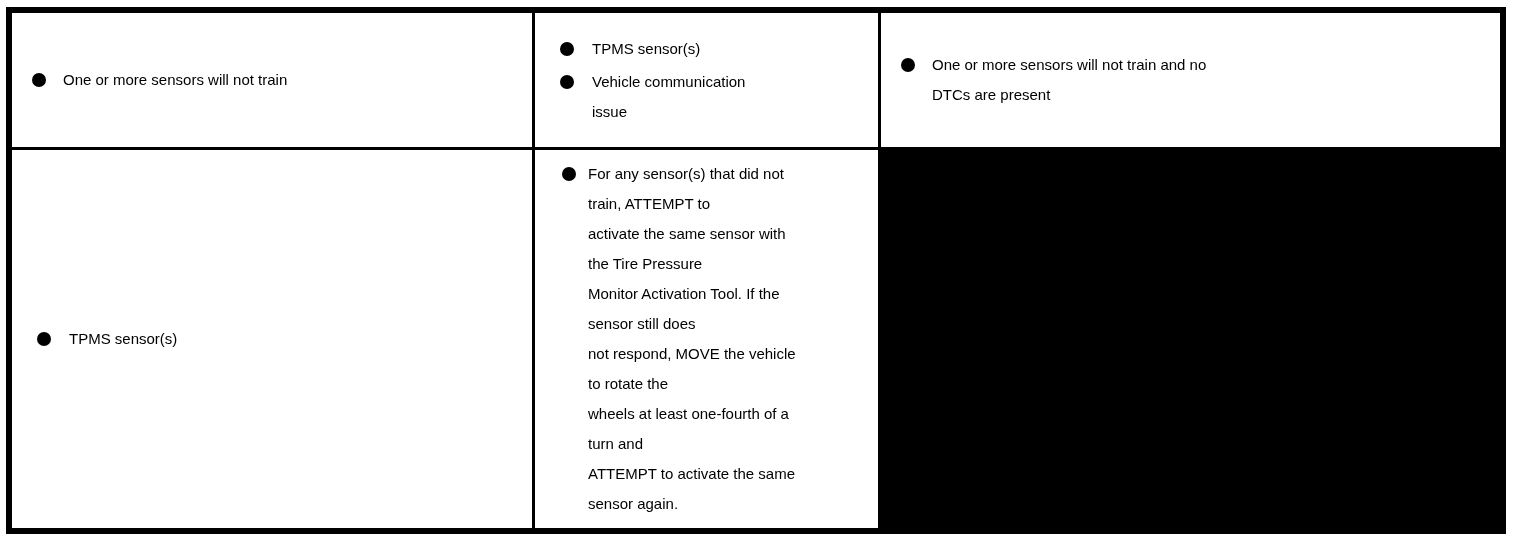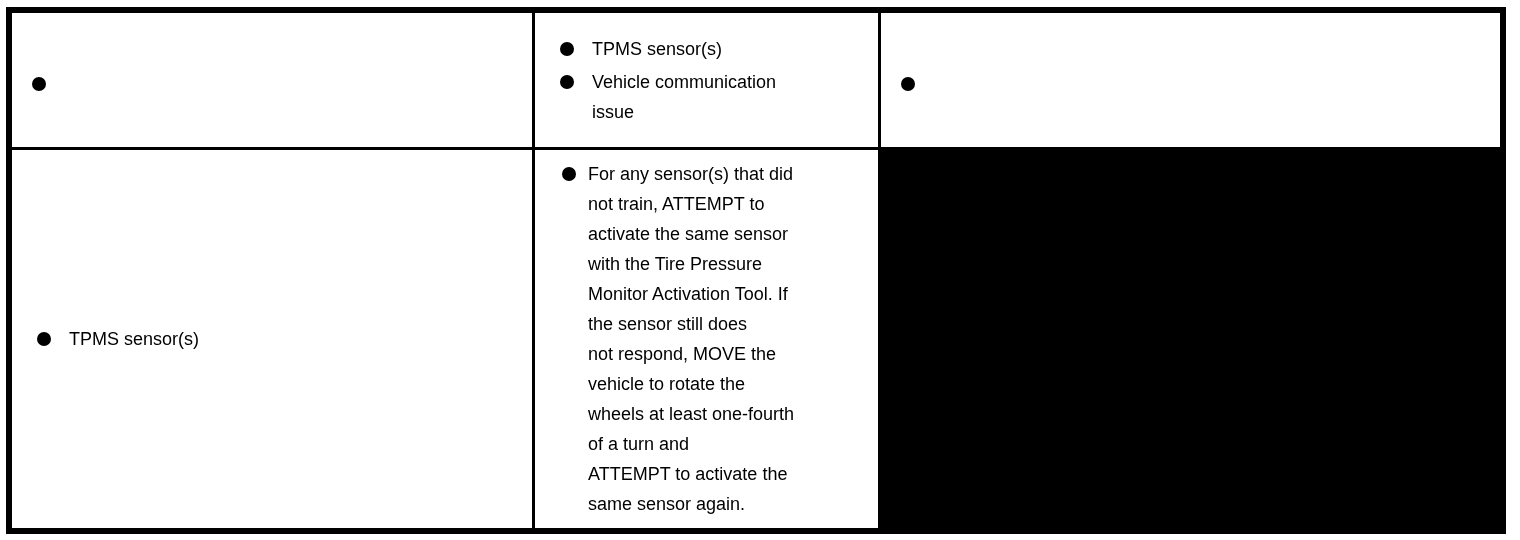--- a/index.html
+++ b/index.html
@@ -54,36 +54,37 @@
     width: 14px;
     height: 14px;
     border-radius: 50%;
     background: #000000;
     margin: 8px 0 0 0;
   }
   .c1 .dot { margin-right: 17px; }
   .c2 .dot { margin-right: 18px; }
   .c3 .dot { margin-right: 12px; }
   .txt {
-    font-size: 18px;
+    font-size: 15px;
     line-height: 30px;
     white-space: pre-line;
     letter-spacing: 0;
   }
 </style>
 </head>
 <body>
 
 <div class="page">
   <div class="dtable">
 
     <div class="cell c1">
       <ul class="blist">
         <li>
           <span class="dot"></span>
+          <span class="txt">One or more sensors will not train</span>
         </li>
       </ul>
     </div>
 
     <div class="cell c2">
       <ul class="blist">
         <li>
           <span class="dot"></span>
           <span class="txt">TPMS sensor(s)</span>
         </li>
@@ -93,20 +94,22 @@
 issue</span>
         </li>
       </ul>
     </div>
 
 
     <div class="cell c1">
       <ul class="blist">
         <li>
           <span class="dot"></span>
+          <span class="txt">One or more sensors will not train and no
+DTCs are present</span>
         </li>
       </ul>
     </div>
 
     <div class="cell c2">
       <ul class="blist">
         <li>
           <span class="dot"></span>
           <span class="txt">TPMS sensor(s)</span>
         </li>

